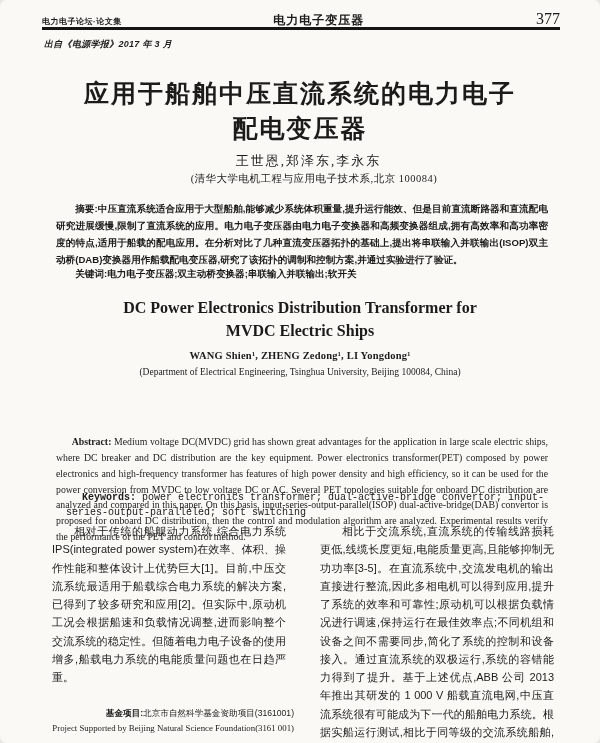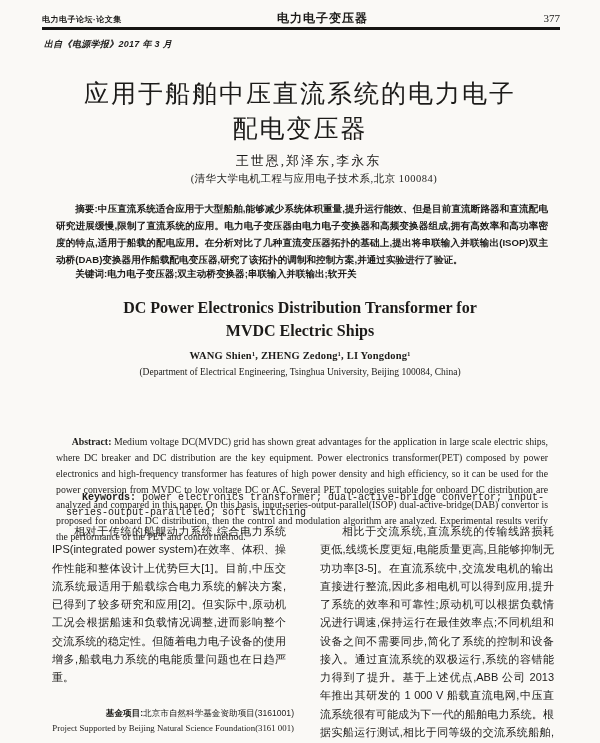--- a/index.html
+++ b/index.html
@@ -8,41 +8,42 @@
     background:#e9e7e2;
     font-family:"Liberation Sans","DejaVu Sans",sans-serif;
     color:#1c1b19;
     -webkit-font-smoothing:antialiased;
   }
   .page{
     position:relative;
     width:600px;height:743px;
     background:#faf9f6;
     overflow:hidden;
+    border-radius:7px;
   }
   
   .running-head{
     position:absolute;top:10px;left:42px;right:40px;
     display:flex;align-items:baseline;justify-content:space-between;
   }
   .rh-left{font-size:8px;font-weight:bold;letter-spacing:.5px;}
   .rh-center{font-size:12px;font-weight:bold;letter-spacing:1px;transform:translateX(6px);}
-  .rh-page{font-size:11px;font-family:"Liberation Serif","DejaVu Serif",serif;margin-left:32px;}
+  .rh-page{font-size:16px;font-family:"Liberation Serif","DejaVu Serif",serif;margin-left:32px;}
   .header-rule{
     position:absolute;top:27px;left:42px;right:40px;
     height:3px;background:#161513;
   }
   .source-note{
     position:absolute;top:38px;left:44px;
     font-size:9px;font-weight:bold;font-style:italic;letter-spacing:.3px;
   }
   
   .cn-title{
     position:absolute;top:76px;left:40px;right:40px;
-    text-align:center;font-weight:normal;
+    text-align:center;font-weight:bold;
     font-size:25px;line-height:1.38;letter-spacing:2px;
   }
   .cn-authors{
     position:absolute;top:152px;left:17px;right:0;
     text-align:center;
     font-family:"Liberation Serif","DejaVu Serif",serif;
     font-size:13px;letter-spacing:2px;
   }
   .cn-affil{
     position:absolute;top:172px;left:0;right:0;

